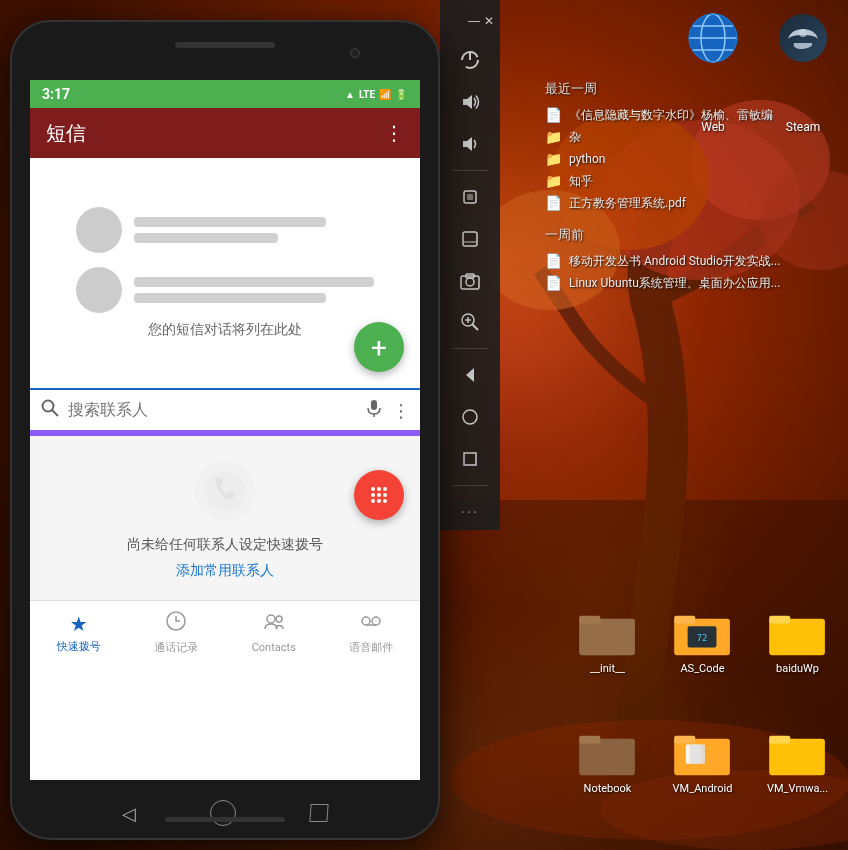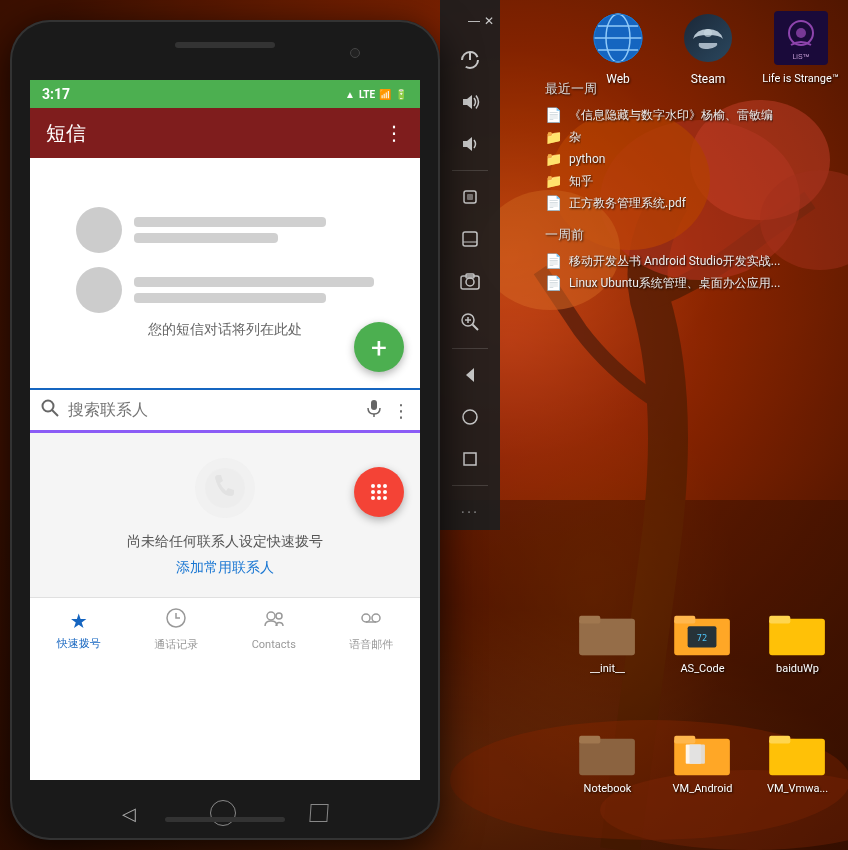--- a/index.html
+++ b/index.html
@@ -34,20 +34,21 @@
       pointer-events: none;
     }
 
     .desktop-icon {
       width: 90px;
       display: flex;
       flex-direction: column;
       align-items: center;
       padding: 8px 4px;
       cursor: pointer;
+      gap: 48px;
     }
 
     .desktop-icon .icon-img {
       width: 60px;
       height: 60px;
       display: flex;
       align-items: center;
       justify-content: center;
       margin-bottom: 4px;
     }
@@ -282,21 +283,21 @@
       color: white;
       font-size: 28px;
       box-shadow: 0 3px 8px rgba(0,0,0,0.3);
       cursor: pointer;
     }
 
     
     .search-area {
       background: white;
       border-top: 2px solid #1565C0;
-      border-bottom: 3px solid #8b5cf6;
+      border-bottom: 6px solid #8b5cf6;
       padding: 8px 10px;
       display: flex;
       align-items: center;
       gap: 8px;
     }
 
     .search-icon-wrap {
       color: #666;
       font-size: 18px;
     }
@@ -554,32 +555,20 @@
           <circle cx="27" cy="27" r="24" fill="url(#steamGrad)"></circle>
 
           <path d="M12 28 Q15 18 27 18 Q39 18 42 28 Q39 24 27 24 Q15 24 12 28Z" fill="#c7d5e0" opacity="0.9"></path>
           <path d="M18 32 L36 32 Q38 36 27 38 Q16 38 18 32Z" fill="#c7d5e0" opacity="0.8"></path>
           <circle cx="27" cy="22" r="4" fill="#c7d5e0" opacity="0.7"></circle>
         </svg>
       </div>
       <span class="icon-label">Steam</span>
     </div>
 
-    <div class="desktop-icon" style="width:95px">
-      <div class="icon-img">
-        <svg width="54" height="54" viewBox="0 0 54 54">
-          <rect width="54" height="54" rx="4" fill="#1a0a3a"></rect>
-          <circle cx="27" cy="22" r="12" fill="none" stroke="#8e44ad" stroke-width="2"></circle>
-          <path d="M17 34 Q27 28 37 34" fill="none" stroke="#8e44ad" stroke-width="2"></path>
-          <circle cx="27" cy="22" r="5" fill="#8e44ad" opacity="0.8"></circle>
-          <text x="27" y="48" text-anchor="middle" fill="#c39bd3" font-size="7" font-family="Arial">LiS™</text>
-        </svg>
-      </div>
-      <span class="icon-label" style="font-size:11px;width:90px">Life is Strange™</span>
-    </div>
   </div>
 
   <div id="recent-panel">
     <div class="recent-section-title">最近一周</div>
 
     <div class="recent-item">
       <span class="file-icon pdf-icon">📄</span>
       <span class="file-name">《信息隐藏与数字水印》杨榆、雷敏编</span>
     </div>
     <div class="recent-item">

